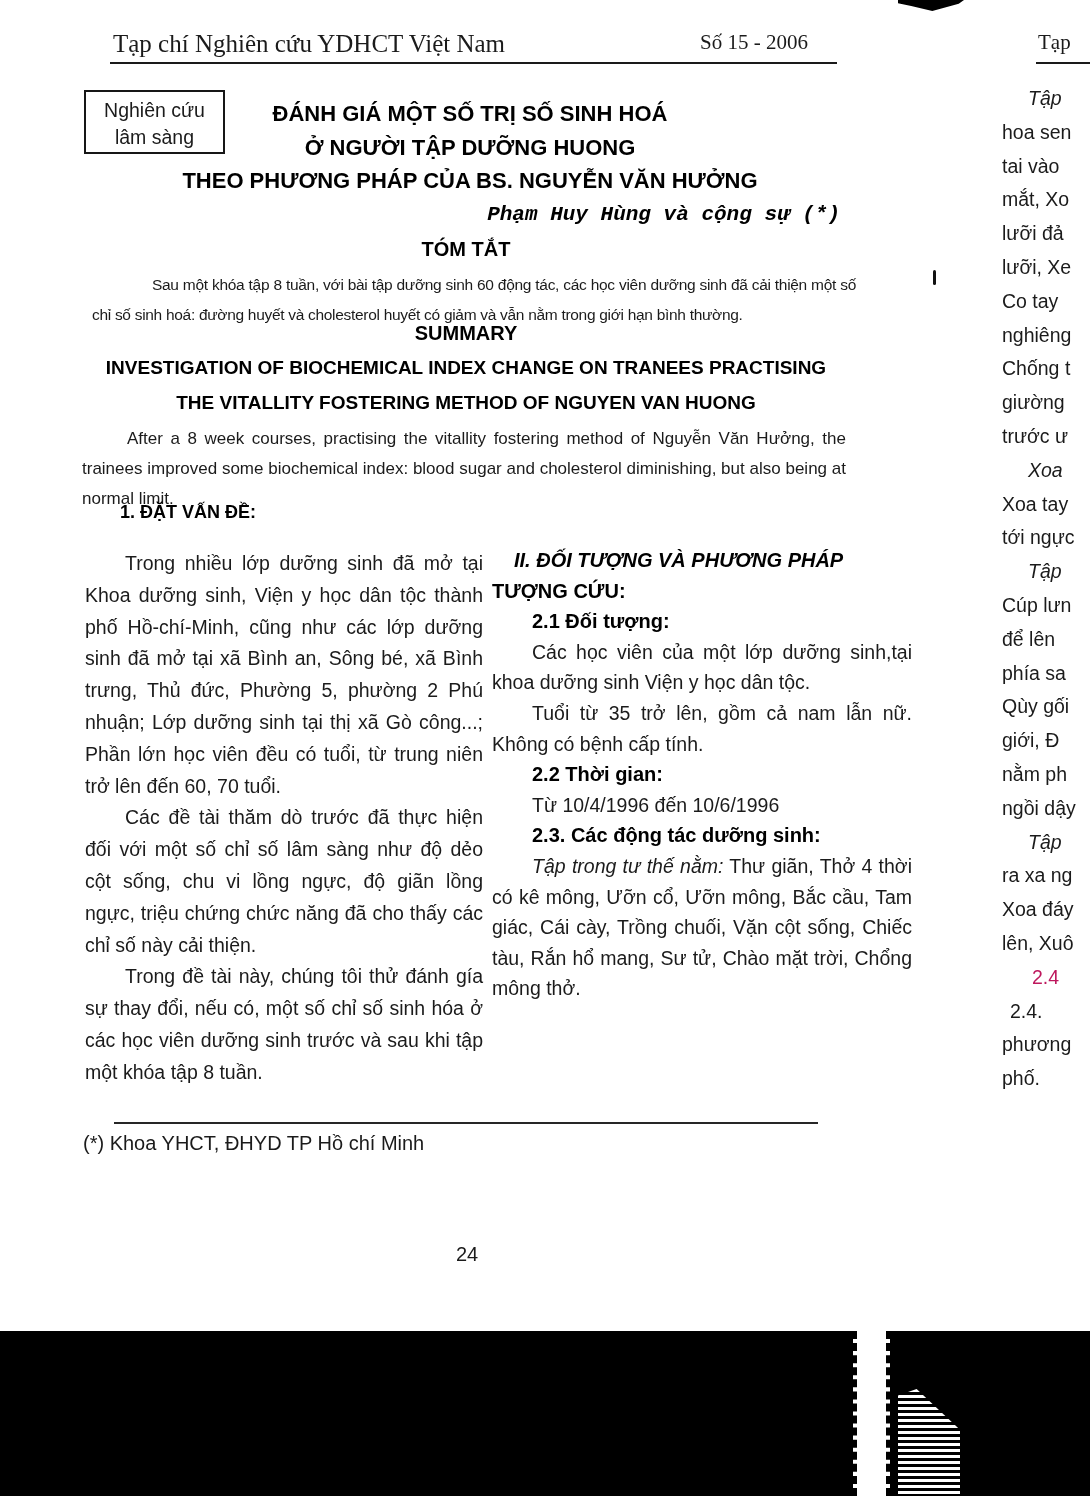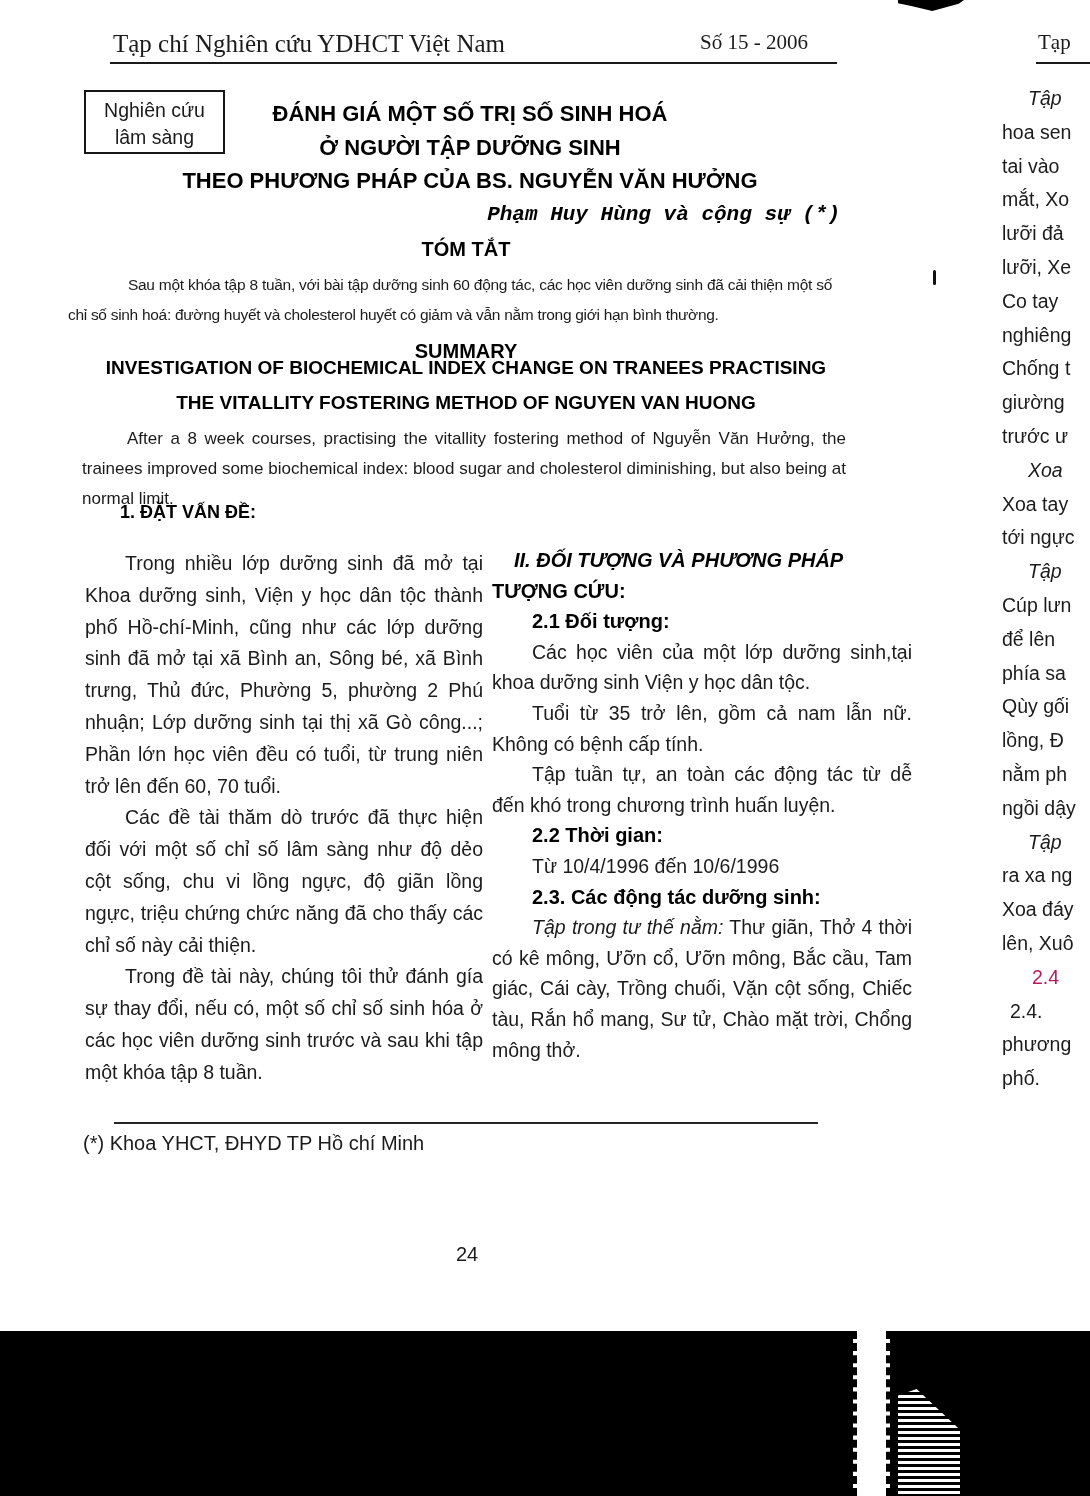--- a/index.html
+++ b/index.html
@@ -17,23 +17,23 @@
   .cat-box{left:84px;top:90px;width:141px;height:64px;border:2px solid #161616;
            text-align:center;font-size:19.5px;line-height:27px;padding-top:5px;box-sizing:border-box;}
   
   .title-wrap{left:100px;top:97px;width:740px;text-align:center;font-weight:bold;
               font-size:22px;line-height:33.5px;color:#000;}
   .author{left:100px;top:203px;width:740px;text-align:right;font-weight:bold;font-style:italic;
           font-family:Liberation Mono, monospace;font-size:21px;color:#000;}
   
   .center-head{left:85px;width:762px;text-align:center;font-weight:bold;font-size:20px;color:#000;}
   .tomtat-head{top:238px;}
-  .abstract-vi{left:68px;top:270px;width:764px;font-size:15.5px;letter-spacing:-0.3px;
+  .abstract-vi{left:92px;top:270px;width:764px;font-size:15.5px;letter-spacing:-0.3px;
                line-height:30px;text-align:justify;text-indent:60px;}
-  .summary-head{top:340px;}
+  .summary-head{top:322px;}
   .en-title{left:85px;width:762px;text-align:center;font-weight:bold;font-size:19px;color:#000;}
   .en-t1{top:357px;}
   .en-t2{top:392px;}
   .abstract-en{left:82px;top:424px;width:764px;font-size:17px;line-height:30px;
                text-align:justify;text-indent:45px;}
   
   .sec1-head{left:120px;top:502px;font-weight:bold;font-size:18px;color:#000;}
   .col-left{left:85px;top:548px;width:398px;font-size:19.5px;line-height:31.8px;text-align:justify;}
   .col-left p{margin:0;text-indent:40px;}
   .col-right{left:492px;top:545px;width:420px;font-size:19.5px;line-height:30.6px;text-align:justify;}
@@ -75,21 +75,21 @@
 <div class="abs serif strip-hdr">Tạp</div>
 <div class="abs strip-rule"></div>
 
 <div class="abs cat-box">
   <div>Nghiên cứu</div>
   <div>lâm sàng</div>
 </div>
 
 <div class="abs title-wrap">
   <div>ĐÁNH GIÁ MỘT SỐ TRỊ SỐ SINH HOÁ</div>
-  <div>Ở NGƯỜI TẬP DƯỠNG SINH</div>
+  <div>Ở NGƯỜI TẬP DƯỠNG HUONG</div>
   <div>THEO PHƯƠNG PHÁP CỦA BS. NGUYỄN VĂN HƯỞNG</div>
 </div>
 <div class="abs author">Phạm Huy Hùng và cộng sự (*)</div>
 
 <div class="abs center-head tomtat-head">TÓM TẮT</div>
 <div class="abs abstract-vi">Sau một khóa tập 8 tuần, với bài tập dưỡng sinh 60 động tác, các học viên dưỡng sinh đã cải thiện một số chỉ số sinh hoá: đường huyết và cholesterol huyết có giảm và vẫn nằm trong giới hạn bình thường.</div>
 
 <div class="abs center-head summary-head">SUMMARY</div>
 <div class="abs en-title en-t1">INVESTIGATION OF BIOCHEMICAL INDEX CHANGE ON TRANEES PRACTISING</div>
 <div class="abs en-title en-t2">THE VITALLITY FOSTERING METHOD OF NGUYEN VAN HUONG</div>
@@ -101,21 +101,20 @@
   <p>Các đề tài thăm dò trước đã thực hiện đối với một số chỉ số lâm sàng như độ dẻo cột sống, chu vi lồng ngực, độ giãn lồng ngực, triệu chứng chức năng đã cho thấy các chỉ số này cải thiện.</p>
   <p>Trong đề tài này, chúng tôi thử đánh gía sự thay đổi, nếu có, một số chỉ số sinh hóa ở các học viên dưỡng sinh trước và sau khi tập một khóa tập 8 tuần.</p>
 </div>
 
 <div class="abs col-right">
   <div class="h2a">II. ĐỐI TƯỢNG VÀ PHƯƠNG PHÁP</div>
   <div class="h2b">TƯỢNG CỨU:</div>
   <div class="subhead">2.1 Đối tượng:</div>
   <p>Các học viên của một lớp dưỡng sinh,tại khoa dưỡng sinh Viện y học dân tộc.</p>
   <p>Tuổi từ 35 trở lên, gồm cả nam lẫn nữ. Không có bệnh cấp tính.</p>
-  <p>Tập tuần tự, an toàn các động tác từ dễ đến khó trong chương trình huấn luyện.</p>
   <div class="subhead">2.2 Thời gian:</div>
   <div class="plain-line">Từ 10/4/1996 đến 10/6/1996</div>
   <div class="subhead">2.3. Các động tác dưỡng sinh:</div>
   <p><span class="ital">Tập trong tư thế nằm:</span><span> Thư giãn, Thở 4 thời có kê mông, Ưỡn cổ, Ưỡn mông, Bắc cầu, Tam giác, Cái cày, Trồng chuối, Vặn cột sống, Chiếc tàu, Rắn hổ mang, Sư tử, Chào mặt trời, Chổng mông thở.</span></p>
 </div>
 
 <div class="abs foot-rule"></div>
 <div class="abs footnote">(*) Khoa YHCT, ĐHYD TP Hồ chí Minh</div>
 <div class="abs pageno">24</div>
 
@@ -132,21 +131,21 @@
   <div>giường</div>
   <div>trước ư</div>
   <div class="it">Xoa</div>
   <div>Xoa tay</div>
   <div>tới ngực</div>
   <div class="it">Tập</div>
   <div>Cúp lưn</div>
   <div>để lên</div>
   <div>phía sa</div>
   <div>Qùy gối</div>
-  <div>lồng, Đ</div>
+  <div>giới, Đ</div>
   <div>nằm ph</div>
   <div>ngồi dậy</div>
   <div class="it">Tập</div>
   <div>ra xa ng</div>
   <div>Xoa đáy</div>
   <div>lên, Xuô</div>
   <div class="b24">2.4</div>
   <div class="d24">2.4.</div>
   <div>phương</div>
   <div>phố.</div>

